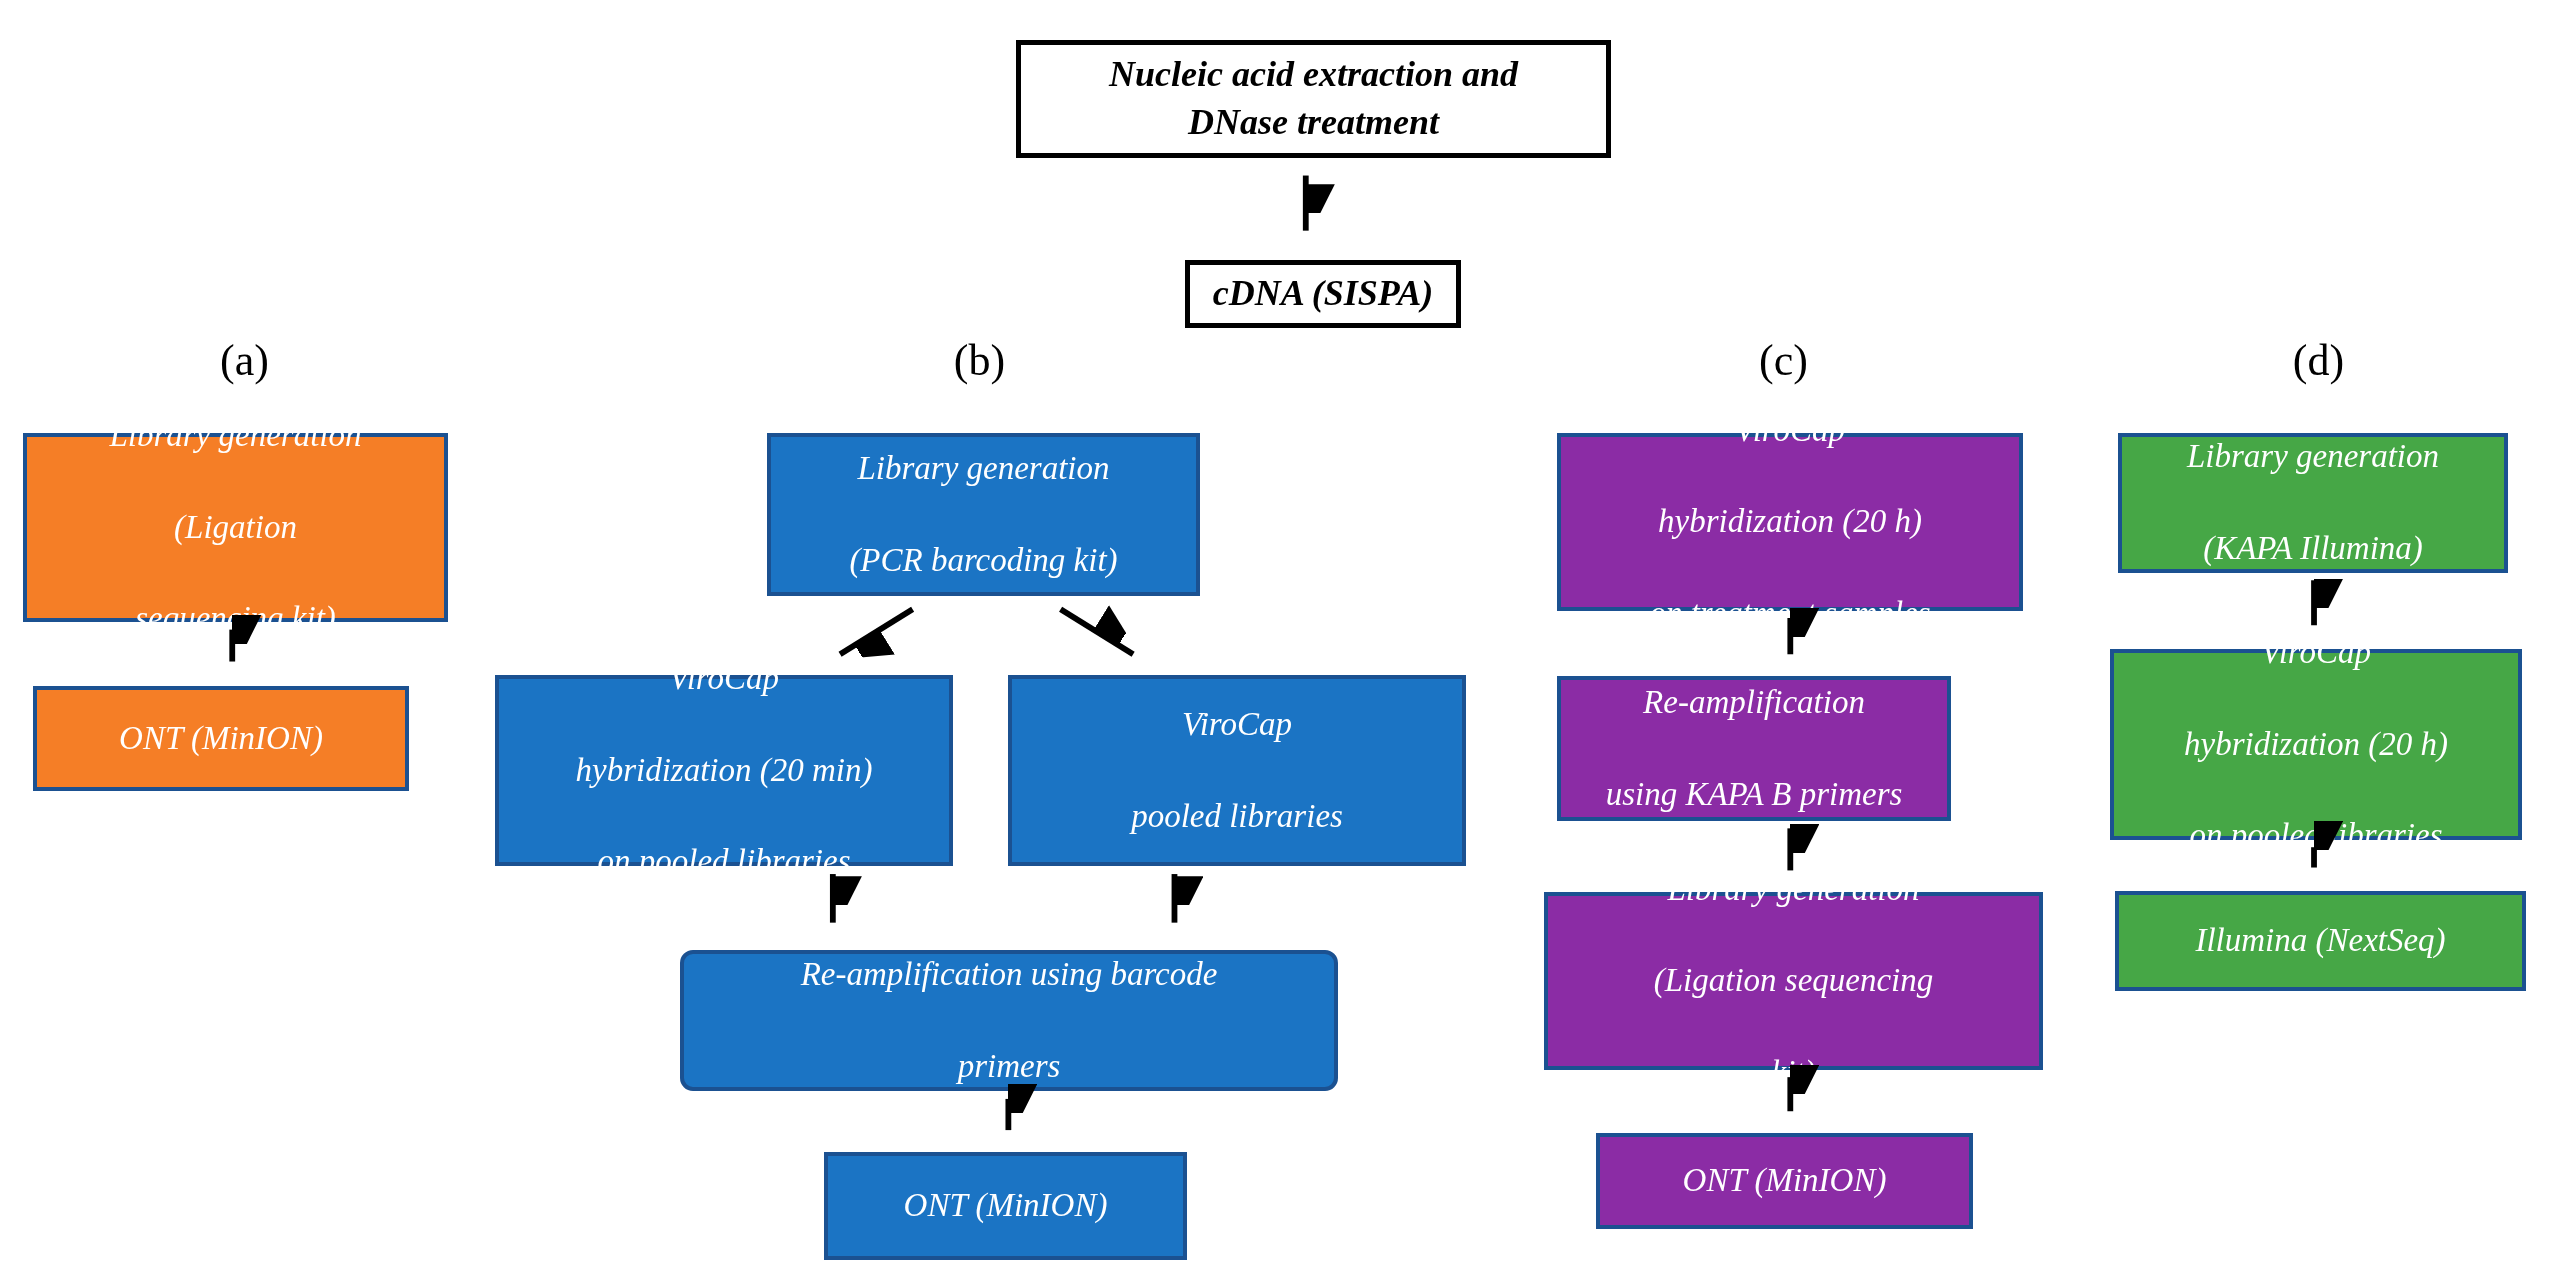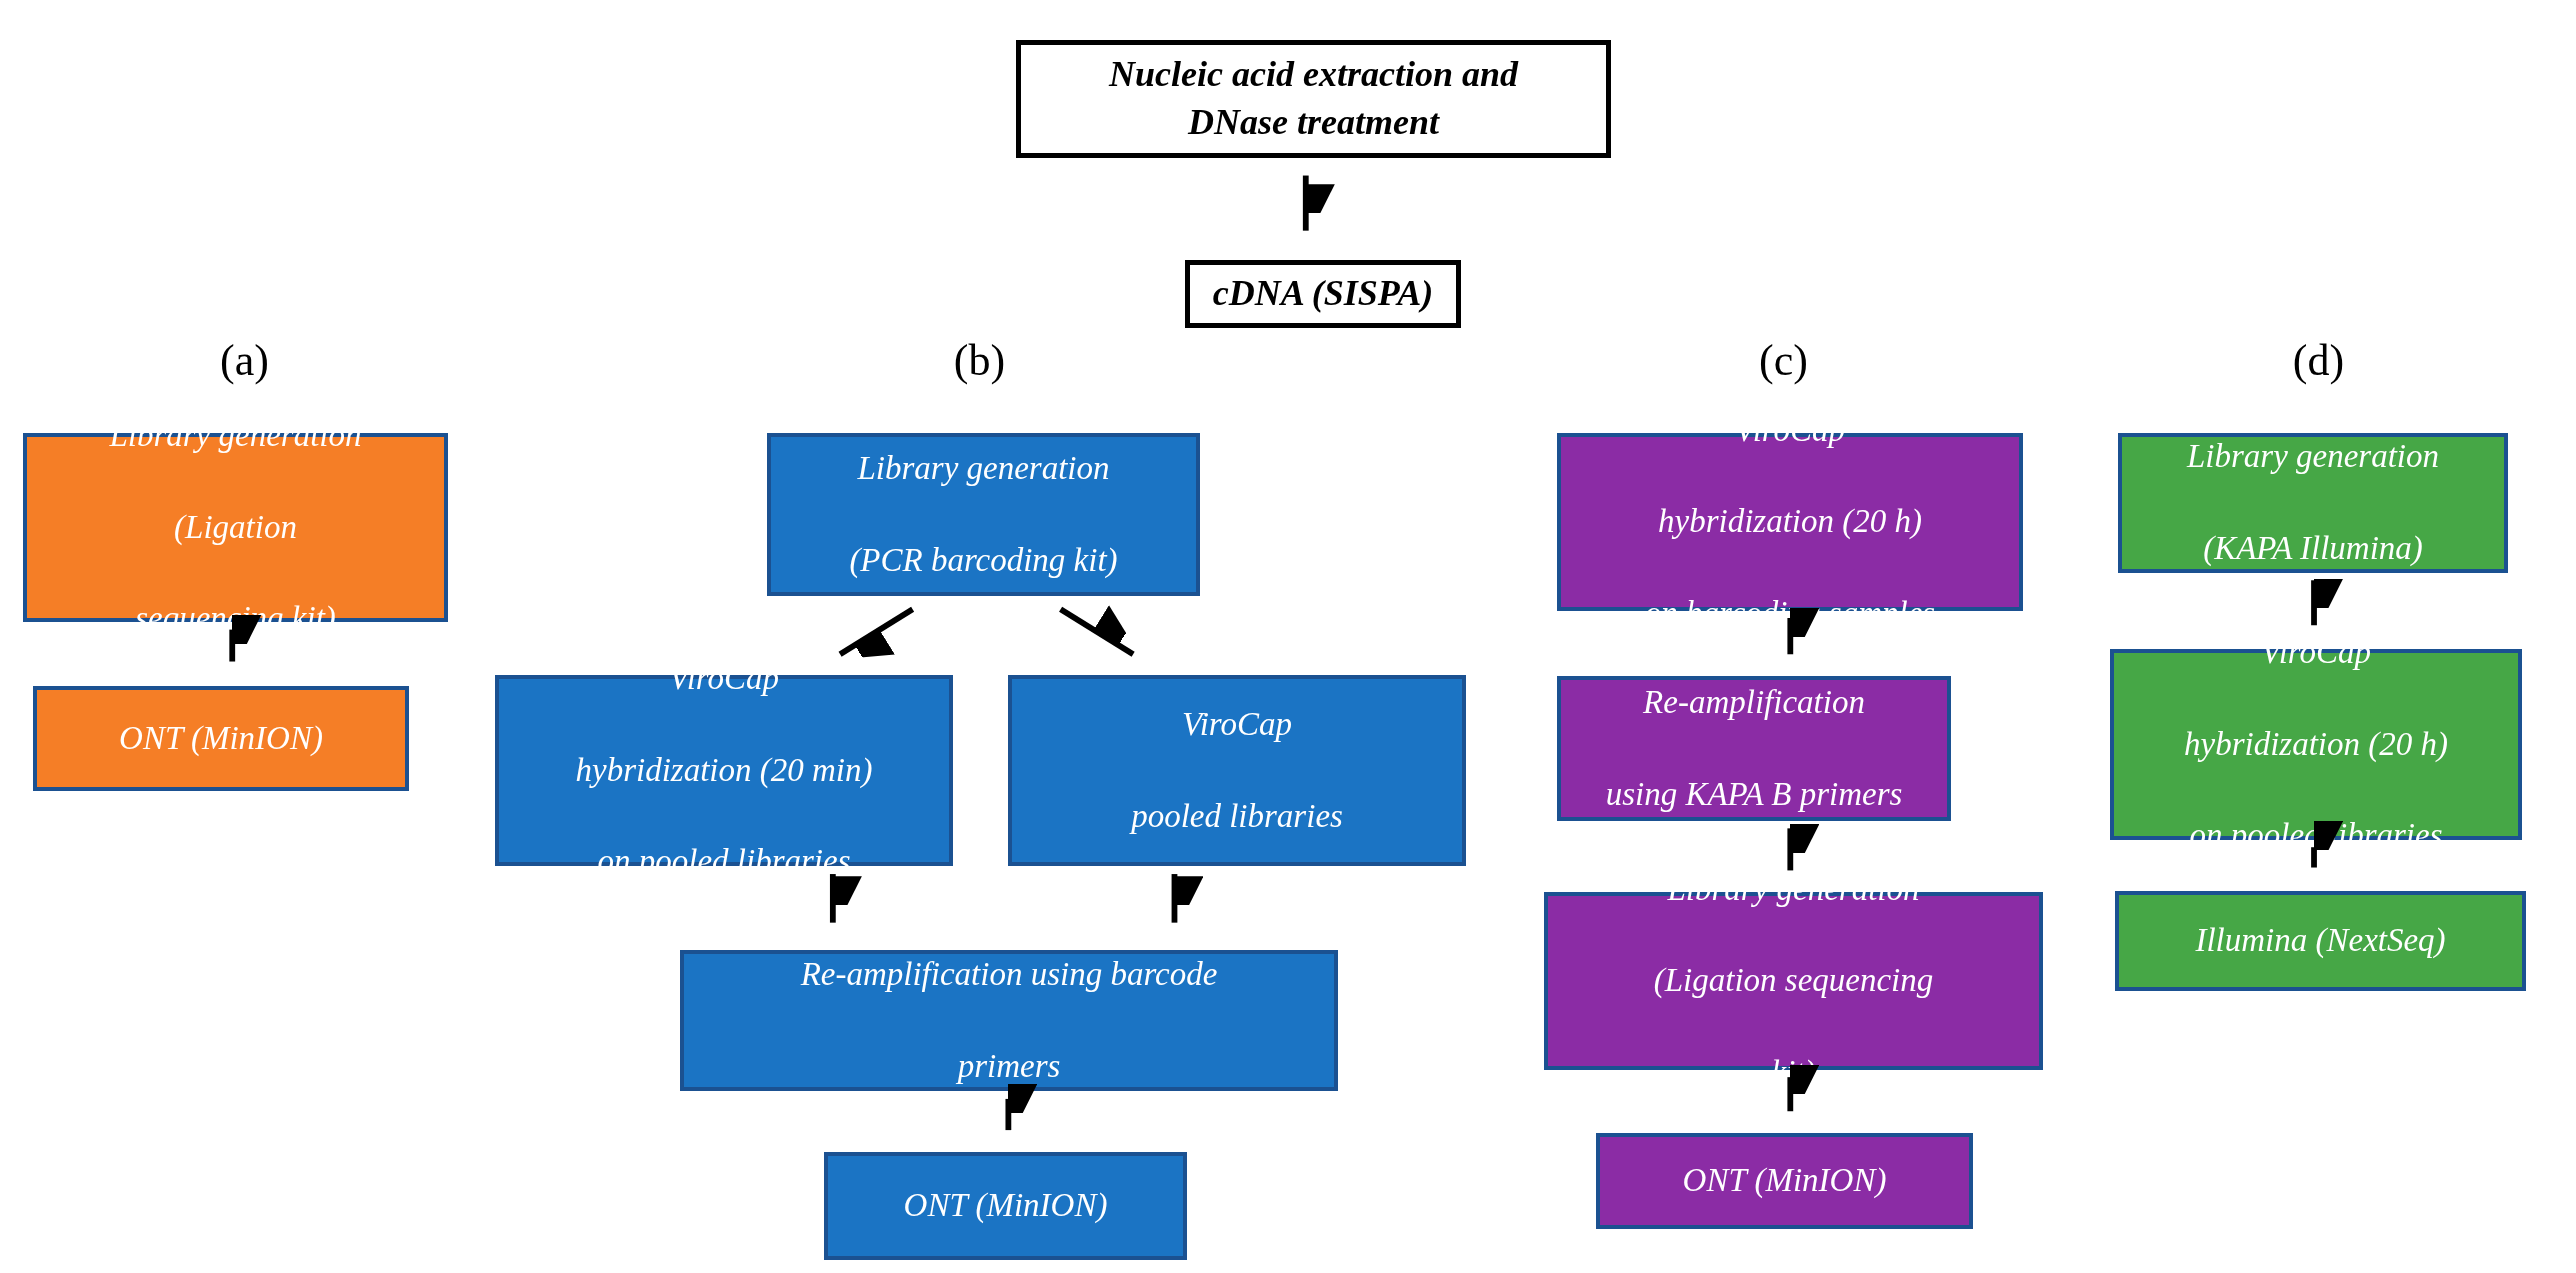--- a/index.html
+++ b/index.html
@@ -84,32 +84,32 @@
   </div>
   <div class="node colored fill-b" style="left:495px;top:675px;width:458px;height:191px;">
     <span class="ln">ViroCap</span>
     <span class="ln">hybridization (20 min)</span>
     <span class="ln">on pooled libraries</span>
   </div>
   <div class="node colored fill-b" style="left:1008px;top:675px;width:458px;height:191px;">
     <span class="ln">ViroCap</span>
     <span class="ln">pooled libraries</span>
   </div>
-  <div class="node colored fill-b" style="left:680px;top:950px;width:658px;height:141px;">
+  <div class="node colored fill-b" style="left:680px;top:950px;width:658px;height:141px;border-radius:13px;">
     <span class="ln">Re-amplification using barcode</span>
     <span class="ln">primers</span>
   </div>
   <div class="node colored fill-b" style="left:824px;top:1152px;width:363px;height:108px;">
     <span class="ln">ONT (MinION)</span>
   </div>
 
   <div class="node colored fill-c" style="left:1557px;top:433px;width:466px;height:178px;">
     <span class="ln">ViroCap</span>
     <span class="ln">hybridization (20 h)</span>
-    <span class="ln">on barcoding samples</span>
+    <span class="ln">on treatment samples</span>
   </div>
   <div class="node colored fill-c" style="left:1557px;top:676px;width:394px;height:145px;">
     <span class="ln">Re-amplification</span>
     <span class="ln">using KAPA B primers</span>
   </div>
   <div class="node colored fill-c" style="left:1544px;top:892px;width:499px;height:178px;">
     <span class="ln">Library generation</span>
     <span class="ln">(Ligation sequencing</span>
     <span class="ln">kit)</span>
   </div>

